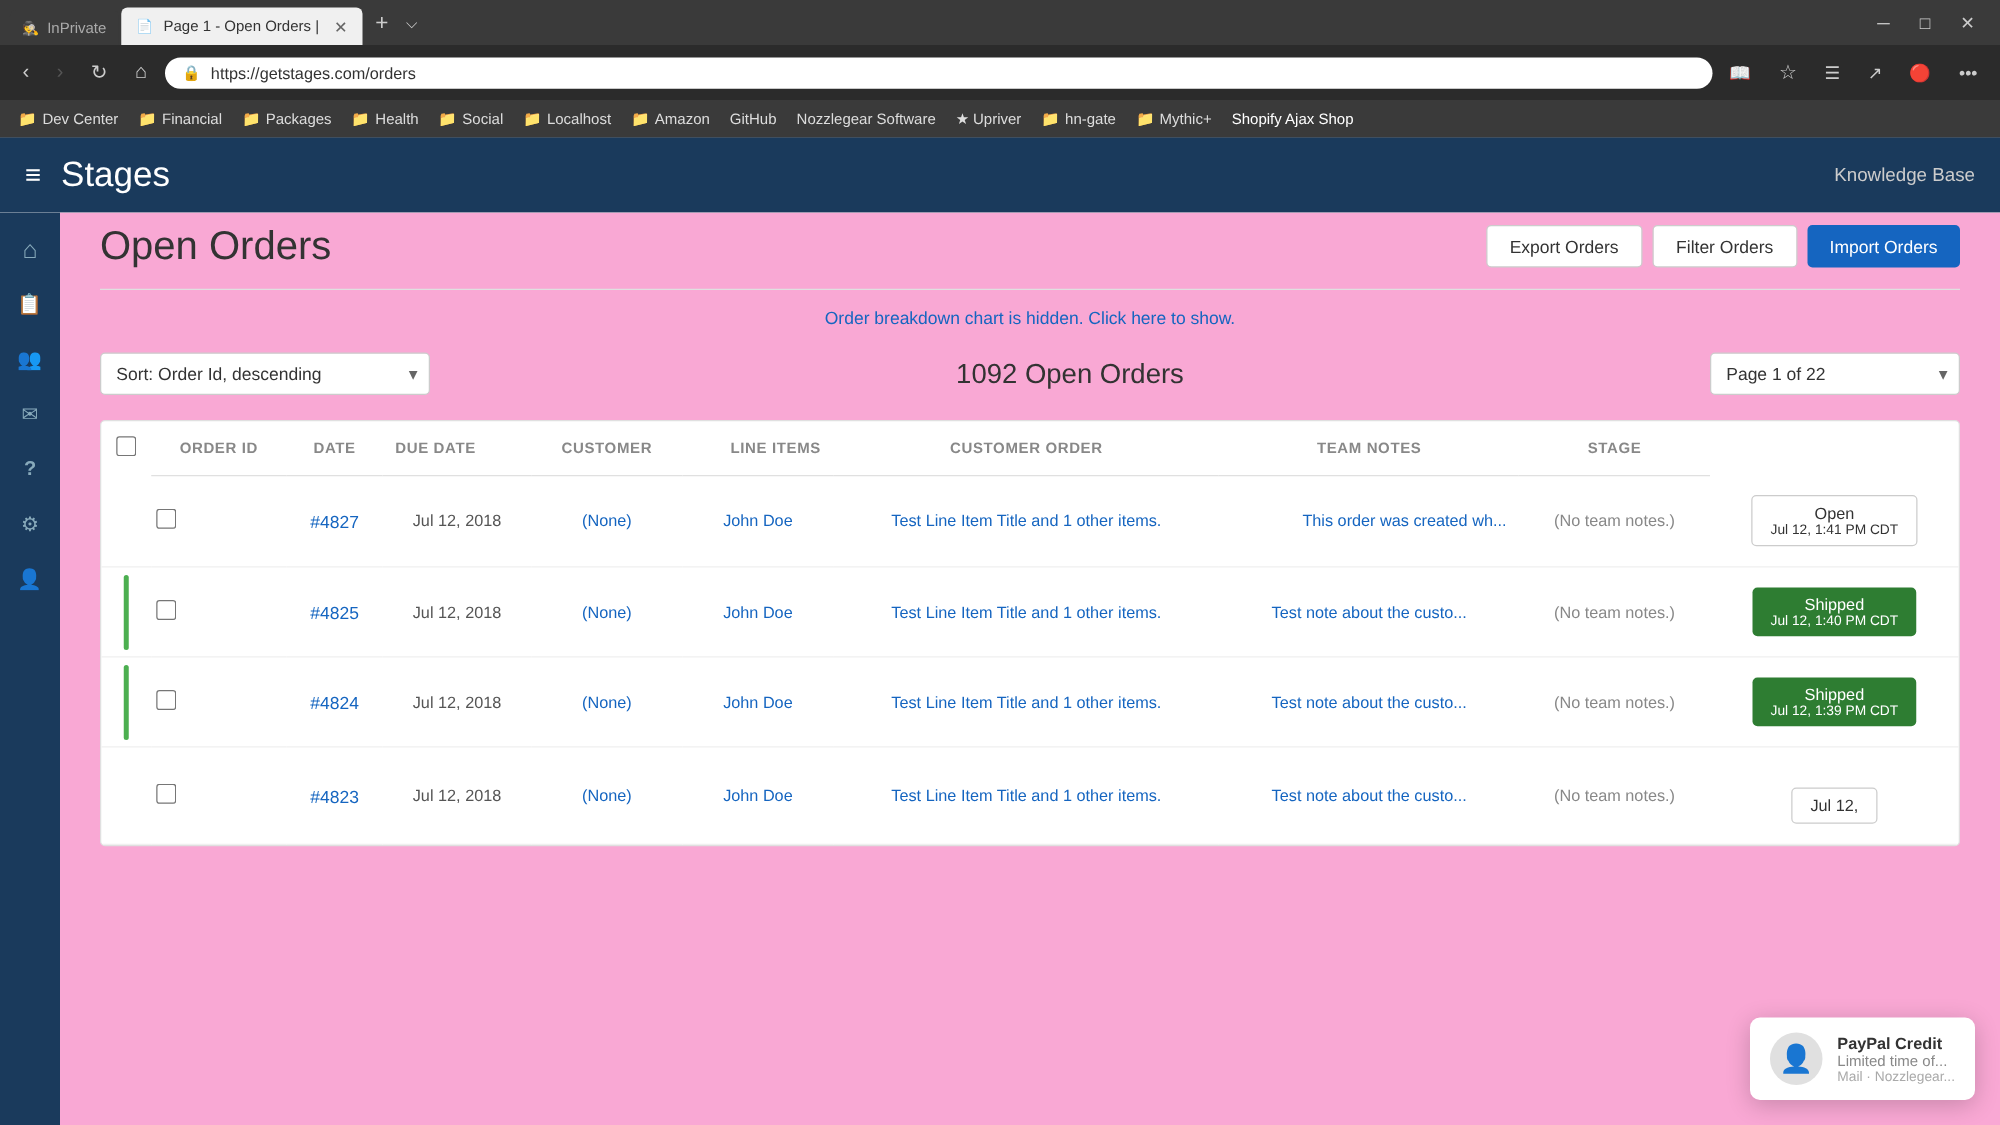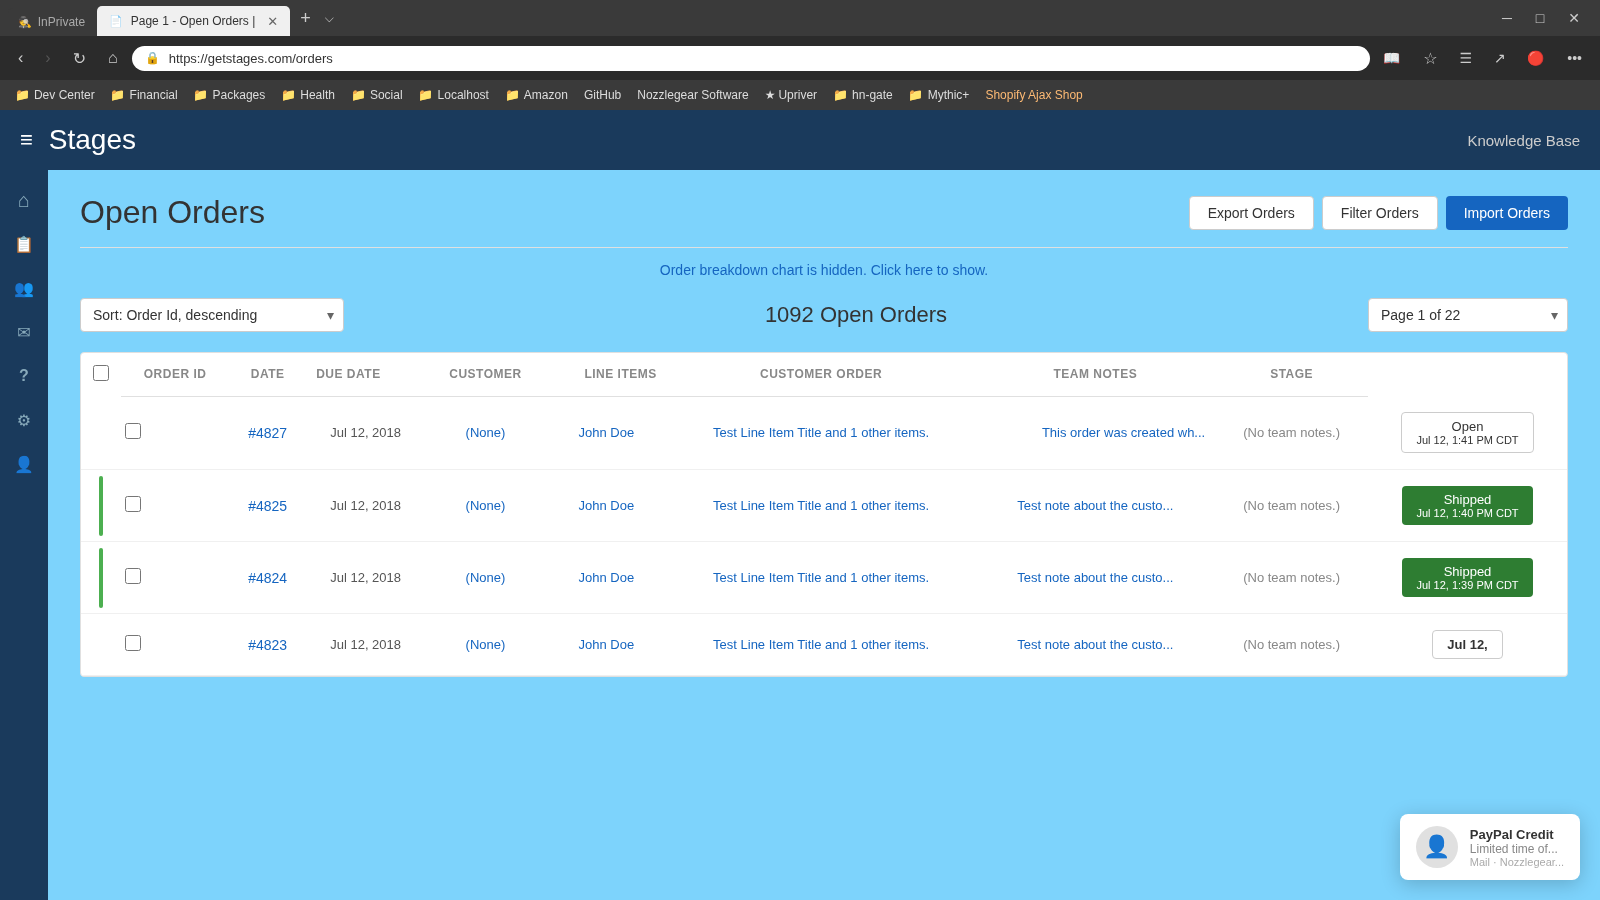--- a/index.html
+++ b/index.html
@@ -87,21 +87,21 @@
       <span>Upriver</span>
     </div>
     <div style="color:#ddd;padding:3px 7px;border-radius:3px;cursor:pointer;white-space:nowrap;display:flex;align-items:center;gap:4px;">
       <span>📁</span>
       <span>hn-gate</span>
     </div>
     <div style="color:#ddd;padding:3px 7px;border-radius:3px;cursor:pointer;white-space:nowrap;display:flex;align-items:center;gap:4px;">
       <span>📁</span>
       <span>Mythic+</span>
     </div>
-    <div style="color:#fdba74;padding:3px 7px;border-radius:3px;cursor:pointer;white-space:nowrap;">Shopify Ajax Shop</div>
+    <div style="color:#ffffff;padding:3px 7px;border-radius:3px;cursor:pointer;white-space:nowrap;">Shopify Ajax Shop</div>
   </div>
 </div>
 
 <div style="display:flex;flex-direction:column;height:calc(900px - 110px);">
 
   <div style="background:#1a3a5c;color:white;display:flex;align-items:center;padding:0 20px;height:60px;justify-content:space-between;">
     <div style="display:flex;align-items:center;gap:16px;">
       <span style="font-size:22px;cursor:pointer;color:white;">≡</span>
       <span style="font-size:28px;font-weight:300;color:white;">Stages</span>
     </div>
@@ -129,21 +129,21 @@
         <span>?</span>
       </div>
       <div style="width:40px;height:40px;display:flex;align-items:center;justify-content:center;color:#8ab;font-size:16px;border-radius:5px;cursor:pointer;">
         <span>⚙</span>
       </div>
       <div style="width:40px;height:40px;display:flex;align-items:center;justify-content:center;color:#8ab;font-size:16px;border-radius:5px;cursor:pointer;">
         <span>👤</span>
       </div>
     </div>
 
-    <div style="flex:1;background:#7dd3fc;overflow-y:auto;padding:24px 32px;">
+    <div style="flex:1;background:#f9a8d4;overflow-y:auto;padding:8px 32px;">
 
       <div style="display:flex;align-items:center;justify-content:space-between;margin-bottom:16px;">
         <h1 style="font-size:32px;font-weight:300;color:#333;">Open Orders</h1>
         <div style="display:flex;gap:8px;">
           <button style="padding:8px 18px;border-radius:4px;font-size:14px;cursor:pointer;border:1px solid #ccc;background:white;color:#333;">Export Orders</button>
           <button style="padding:8px 18px;border-radius:4px;font-size:14px;cursor:pointer;border:1px solid #ccc;background:white;color:#333;">Filter Orders</button>
           <button style="padding:8px 18px;border-radius:4px;font-size:14px;cursor:pointer;border:none;background:#1565c0;color:white;">Import Orders</button>
         </div>
       </div>
 
@@ -264,21 +264,21 @@
     </td>
     <td style="padding:16px 10px;border-bottom:1px solid #f0f0f0;text-align:center;">
       <a href="#" style="color:#1565c0;text-decoration:none;font-weight:500;">#4823</a>
     </td>
     <td style="padding:16px 10px;border-bottom:1px solid #f0f0f0;text-align:center;color:#555;font-size:13px;">Jul 12, 2018</td>
     <td style="padding:16px 10px;border-bottom:1px solid #f0f0f0;text-align:center;color:#1565c0;font-size:13px;">(None)</td>
     <td style="padding:16px 10px;border-bottom:1px solid #f0f0f0;text-align:center;color:#1565c0;font-size:13px;">John Doe</td>
     <td style="padding:16px 10px;border-bottom:1px solid #f0f0f0;text-align:center;color:#1565c0;font-size:13px;">Test Line Item Title and 1 other items.</td>
     <td style="padding:16px 10px;border-bottom:1px solid #f0f0f0;text-align:center;color:#1565c0;font-size:13px;">Test note about the custo...</td>
     <td style="padding:16px 10px;border-bottom:1px solid #f0f0f0;text-align:center;color:#888;font-size:13px;">(No team notes.)</td>
-    <td style="padding:16px 10px;border-bottom:1px solid #f0f0f0;text-align:center;"><div style="display:inline-block;padding:6px 14px;border-radius:4px;border:1px solid #ccc;color:#333;background:white;font-size:13px;font-weight:700;">
+    <td style="padding:16px 10px;border-bottom:1px solid #f0f0f0;text-align:center;"><div style="display:inline-block;padding:6px 14px;border-radius:4px;border:1px solid #ccc;color:#333;background:white;font-size:13px;font-weight:400;margin-top:16px;">
       Jul 12,
       <div style="font-size:11px;font-weight:400;"></div>
     </div></td>
   </tr>
             </tbody>
         </table>
       </div>
     </div>
   </div>
 </div>

